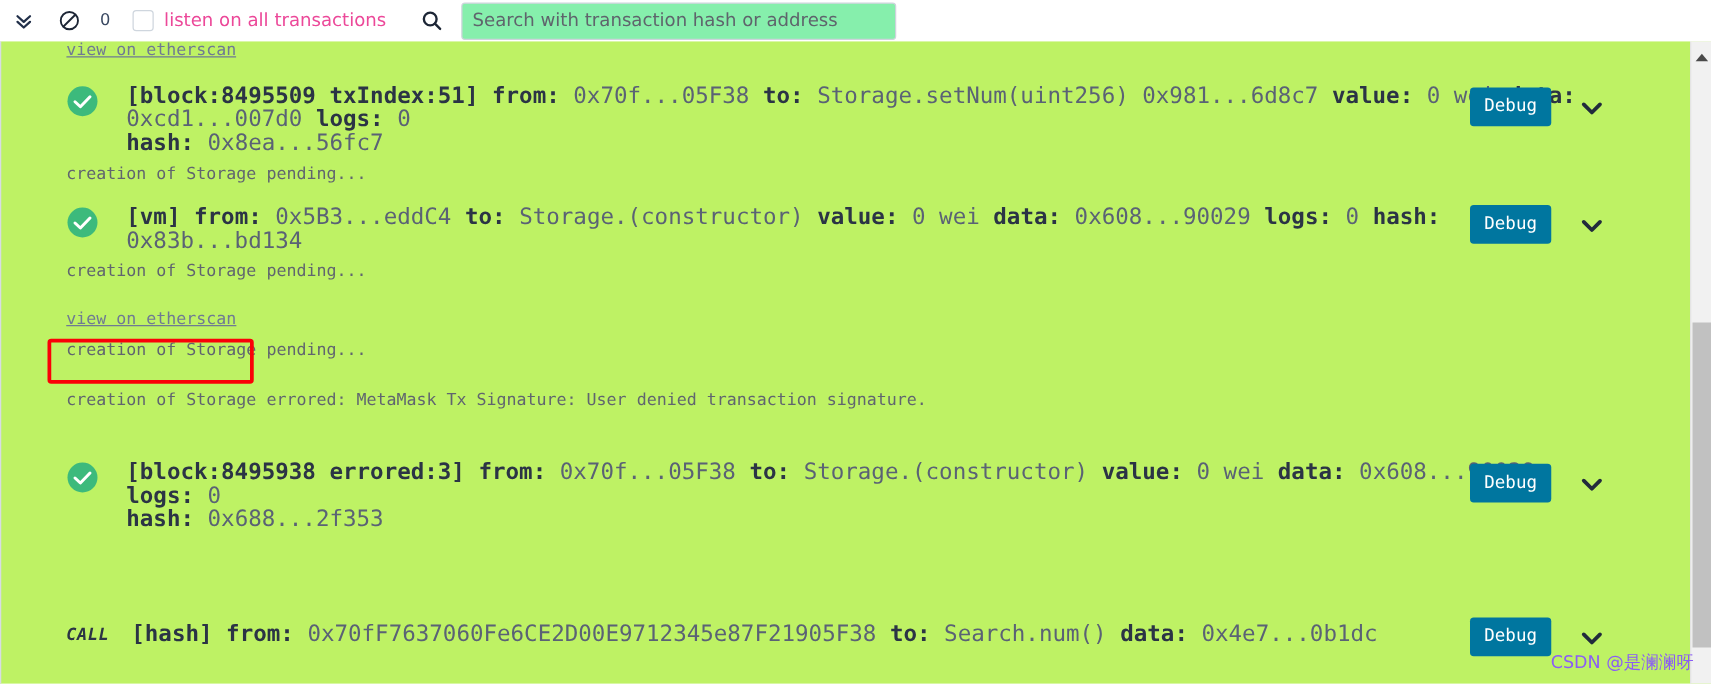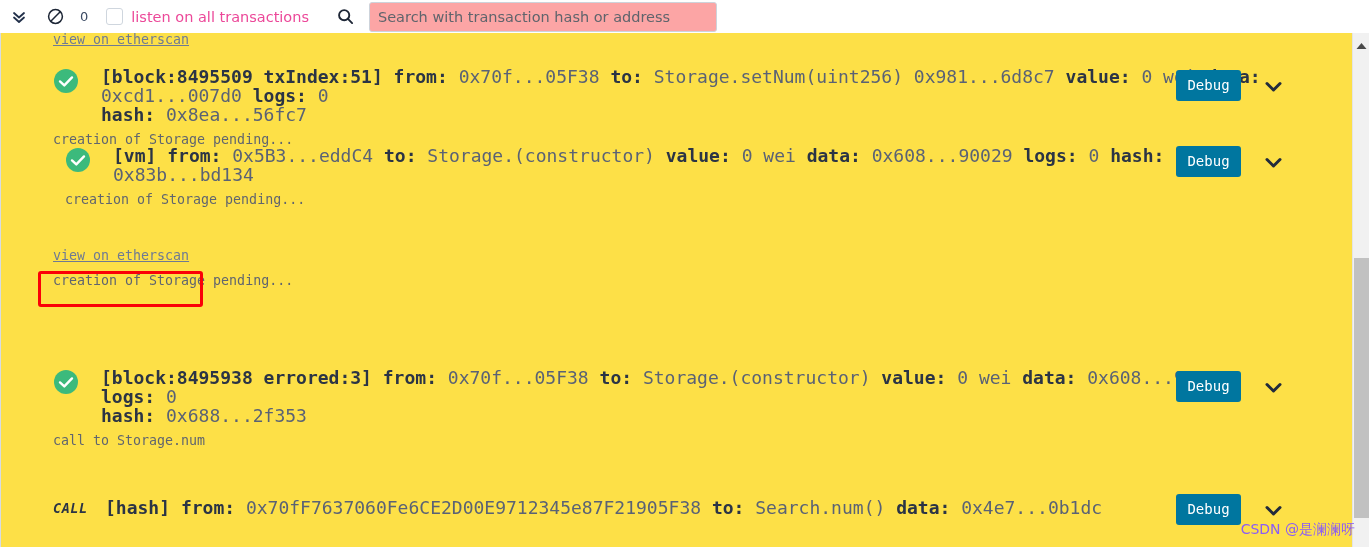--- a/index.html
+++ b/index.html
@@ -63,38 +63,38 @@
   #search-icon-wrap {
     margin-left: 26px;
     color: #1d2636;
   }
   #search-input {
     margin-left: 12px;
     width: 348px;
     height: 30px;
     border: 1px solid #cdd3db;
     border-radius: 3px;
-    background: #fca5a5;
+    background: #86efac;
     box-sizing: border-box;
     font-family: "DejaVu Sans", sans-serif;
     font-size: 14.5px;
     color: #60646b;
     padding: 0 8px;
     outline: none;
   }
   #search-input::placeholder { color: #5f646c; opacity: 1; }
 
   
   #log-panel {
     position: absolute;
     left: 0;
     top: 33px;
     width: 1369px;
     height: 514px;
-    background: #fde047;
+    background: #bef264;
     border-left: 1px solid #d7dce3;
     box-sizing: border-box;
     overflow: hidden;
   }
   #log-inner {
     position: absolute;
     left: 0; top: 0;
     width: 1332px;
     height: 514px;
     padding: 0;
@@ -301,21 +301,21 @@
         <div class="debug-btn" style="top:4px;">Debug</div>
         <div class="chevron-btn" style="top:8px;">
           <svg width="19" height="13" viewBox="0 0 19 13" fill="none" stroke="#222b3c" stroke-width="3" stroke-linecap="round" stroke-linejoin="round">
             <polyline points="3,3.5 9.5,10 16,3.5"></polyline>
           </svg>
         </div>
       </div>
       <div class="tx-sub">creation of Storage pending...</div>
     </div>
 
-    <div class="tx-entry" style="top:112px;padding-left:12px;">
+    <div class="tx-entry" style="top:130px;">
       <div class="tx-main">
         <span class="status-icon">
           <svg width="26" height="26" viewBox="0 0 26 26">
             <circle cx="13" cy="13" r="12" fill="#3cba7c"></circle>
             <polyline points="7,13.4 11.3,17.4 19,9.4" fill="none" stroke="#ffffff" stroke-width="2.4" stroke-linecap="round" stroke-linejoin="round"></polyline>
           </svg>
         </span>
         <div class="tx-text"><b>[vm]</b> <b>from:</b> <span>0x5B3...eddC4</span> <b>to:</b> <span>Storage.(constructor)</span> <b>value:</b> <span>0 wei</span> <b>data:</b> <span>0x608...90029</span> <b>logs:</b> <span>0</span> <b>hash:</b> <span>0x83b...bd134</span></div>
         <div class="debug-btn" style="top:1px;">Debug</div>
         <div class="chevron-btn" style="top:5px;">
@@ -327,39 +327,41 @@
       <div class="tx-sub">creation of Storage pending...</div>
     </div>
 
     <div class="tx-entry" style="top:213px;">
       <div class="tx-sub" style="margin-top:0;">
         <span class="etherscan-link">view on etherscan</span>
       </div>
       <div class="tx-sub" style="margin-top:6px;">creation of Storage pending...</div>
     </div>
 
+    <div class="tx-entry" style="top:278px;">
+      <div class="tx-sub" style="margin-top:0;">creation of Storage errored: MetaMask Tx Signature: User denied transaction signature.</div>
+    </div>
 
     <div class="tx-entry" style="top:334px;">
       <div class="tx-main">
         <span class="status-icon">
           <svg width="26" height="26" viewBox="0 0 26 26">
             <circle cx="13" cy="13" r="12" fill="#3cba7c"></circle>
             <polyline points="7,13.4 11.3,17.4 19,9.4" fill="none" stroke="#ffffff" stroke-width="2.4" stroke-linecap="round" stroke-linejoin="round"></polyline>
           </svg>
         </span>
         <div class="tx-text"><b>[block:8495938 errored:3]</b> <b>from:</b> <span>0x70f...05F38</span> <b>to:</b> <span>Storage.(constructor)</span> <b>value:</b> <span>0 wei</span> <b>data:</b> <span>0x608...90029</span> <b>logs:</b> <span>0</span>
 <b>hash:</b> <span>0x688...2f353</span></div>
         <div class="debug-btn" style="top:4px;">Debug</div>
         <div class="chevron-btn" style="top:8px;">
           <svg width="19" height="13" viewBox="0 0 19 13" fill="none" stroke="#222b3c" stroke-width="3" stroke-linecap="round" stroke-linejoin="round">
             <polyline points="3,3.5 9.5,10 16,3.5"></polyline>
           </svg>
         </div>
       </div>
-      <div class="tx-sub">call to Storage.num</div>
     </div>
 
     <div class="tx-entry" style="top:437px;margin-top:27px;">
       <div class="tx-main">
         <span class="call-tag">CALL</span>
         <div class="tx-text" style="margin-left:52px;"><b>[hash]</b> <b>from:</b> <span>0x70fF7637060Fe6CE2D00E9712345e87F21905F38</span> <b>to:</b> <span>Search.num()</span> <b>data:</b> <span>0x4e7...0b1dc</span></div>
         <div class="debug-btn" style="top:-3px;">Debug</div>
         <div class="chevron-btn" style="top:1px;">
           <svg width="19" height="13" viewBox="0 0 19 13" fill="none" stroke="#222b3c" stroke-width="3" stroke-linecap="round" stroke-linejoin="round">
             <polyline points="3,3.5 9.5,10 16,3.5"></polyline>

